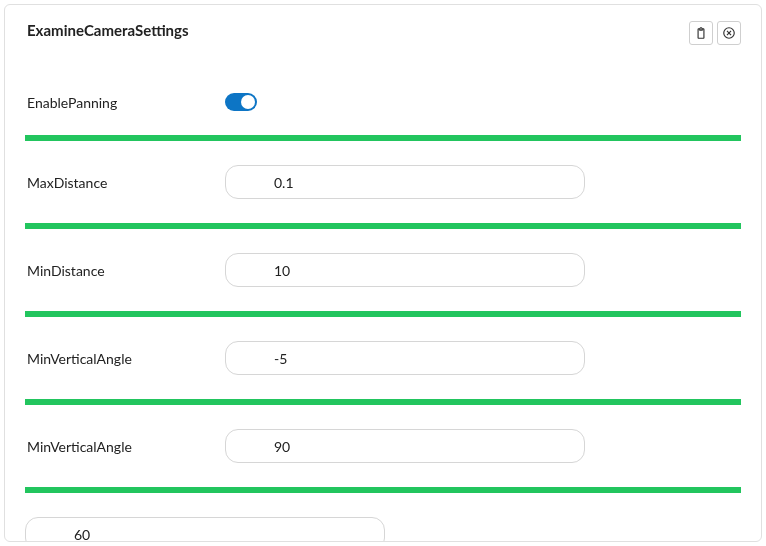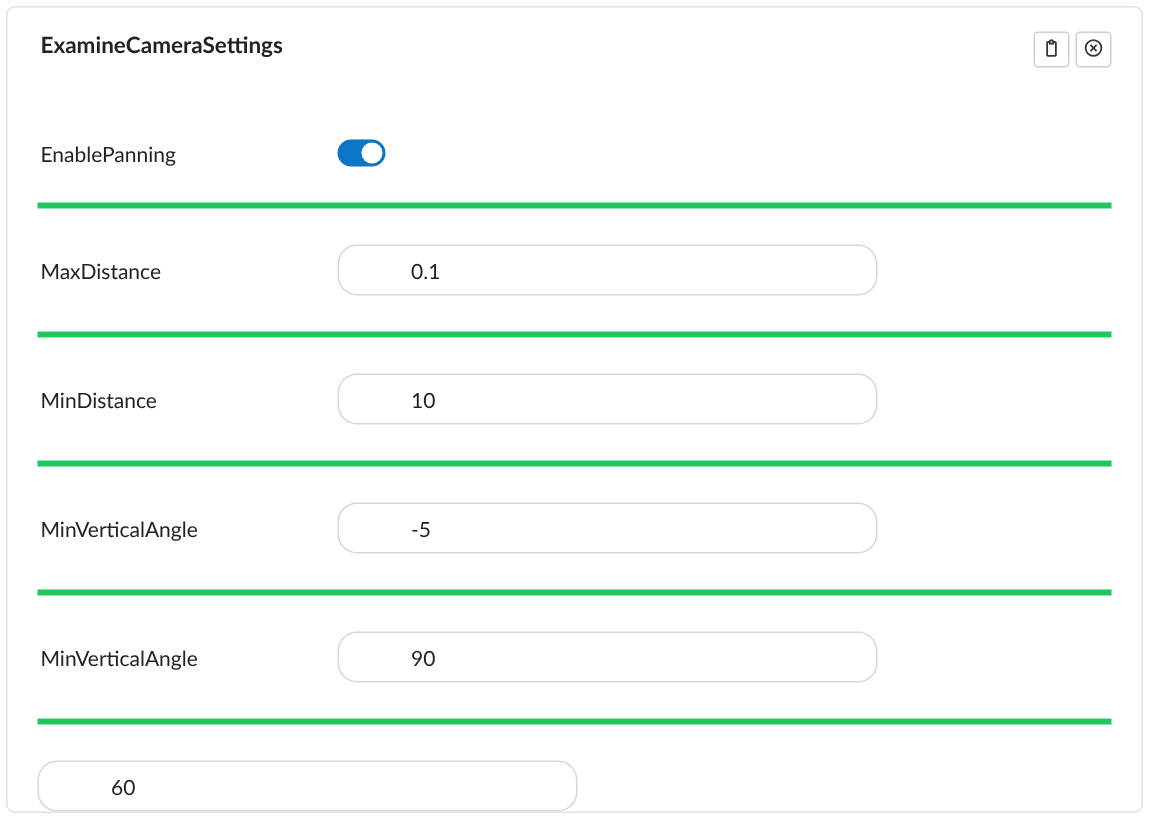--- a/index.html
+++ b/index.html
@@ -51,21 +51,21 @@
       width: 14px;
       height: 14px;
     }
     .rows {
       padding: 0 20px;
     }
     .row {
       display: flex;
       align-items: center;
       padding: 24px 0;
-      border-bottom: 4px solid #22c55e;
+      border-bottom: 6px solid #22c55e;
     }
     .row:first-child {
       padding-top: 36px;
     }
     .row-label {
       width: 200px;
       flex-shrink: 0;
       font-size: 14px;
       color: #222;
       padding-left: 2px;

